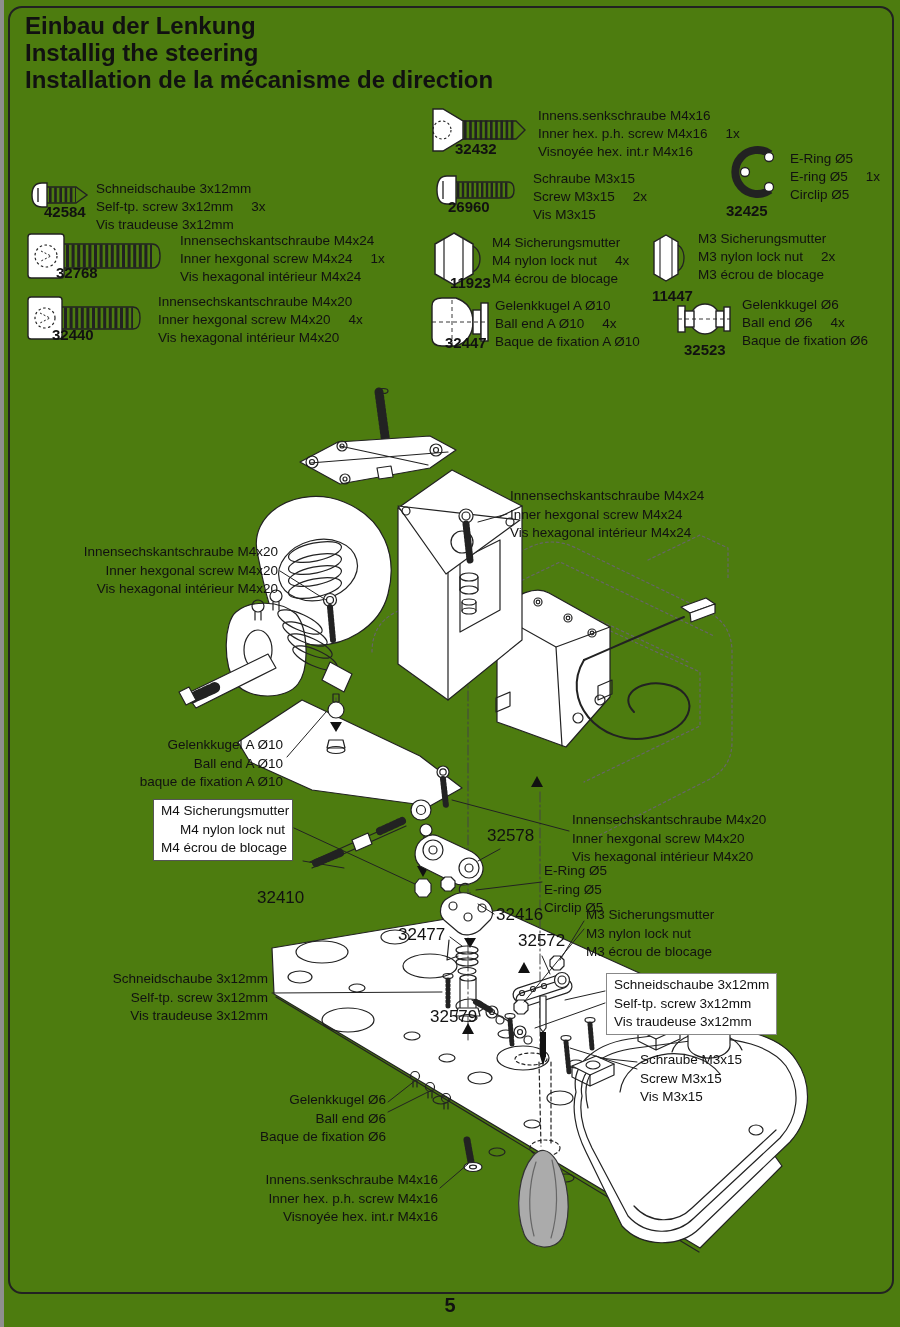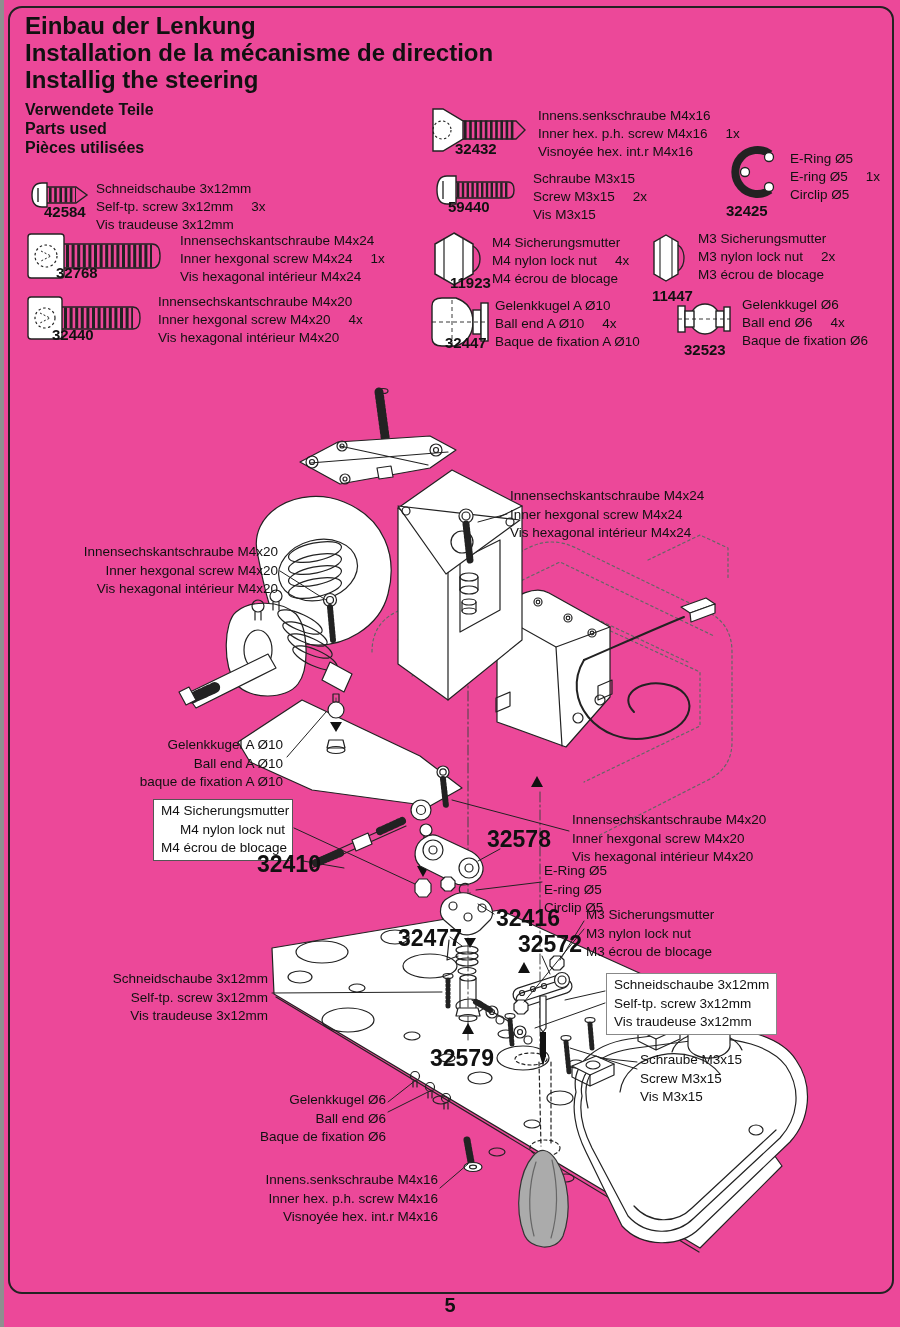--- a/index.html
+++ b/index.html
@@ -1,49 +1,44 @@
 <!DOCTYPE html>
 <html><head>
 <meta charset="utf-8">
 <style>
   html,body{margin:0;padding:0;background:#e8e8e8;}
-  .page{position:relative;width:900px;height:1327px;background:#ec4899;overflow:hidden;
+  .page{position:relative;width:900px;height:1327px;background:#4d7c0f;overflow:hidden;
         font-family:"Liberation Sans","DejaVu Sans",sans-serif;color:#111;}
   .edge-strip{position:absolute;left:0;top:0;width:4px;height:1327px;background:#8f8f8f;}
   .frame{position:absolute;left:8px;top:6px;width:882px;height:1284px;border:2px solid #222;border-radius:14px;}
   .title{position:absolute;left:25px;top:12px;font-size:24px;font-weight:bold;line-height:27px;white-space:nowrap;}
   .subtitle{position:absolute;left:25px;top:100px;font-size:16px;font-weight:bold;line-height:19px;white-space:nowrap;}
   .plabel{position:absolute;font-size:13.5px;line-height:18px;white-space:nowrap;}
   .plabel .qty{display:inline-block;margin-left:18px;}
   .pnum{position:absolute;font-weight:bold;font-size:15px;white-space:nowrap;}
   .picon{position:absolute;}
   .callout{position:absolute;font-size:13.5px;line-height:18.5px;white-space:nowrap;}
   .right{text-align:right;}
   .boxed{border:1px solid #888;background:#fff;padding:2px 7px;}
   .boxed-dark{border:1px solid #555;background:#fff;padding:2px 7px;}
-  .ref{position:absolute;font-size:23px;font-weight:bold;white-space:nowrap;text-align:right;}
+  .ref{position:absolute;font-size:17px;font-weight:normal;white-space:nowrap;text-align:right;}
   .pagenum{position:absolute;left:0;top:1294px;width:900px;text-align:center;font-size:20px;font-weight:bold;}
   svg{display:block;}
 </style>
 </head>
 <body>
 
 <div class="page">
   <div class="edge-strip"></div>
   <div class="frame"></div>
 
   <div class="title">
     <div>Einbau der Lenkung</div>
+    <div>Installig the steering</div>
     <div>Installation de la mécanisme de direction</div>
-    <div>Installig the steering</div>
-  </div>
-  <div class="subtitle">
-    <div>Verwendete Teile</div>
-    <div>Parts used</div>
-    <div>Pièces utilisées</div>
   </div>
 
   <svg class="picon" style="left:28px;top:180px" width="64" height="30" viewBox="0 0 64 30">
     <line x1="21" y1="15" x2="48" y2="15" stroke="#222" stroke-width="15" stroke-dasharray="2.6 2.6"></line>
     <path d="M14,3 Q4,3 4,15 Q4,27 14,27 L19,27 L19,3 Z" fill="#fff" stroke="#222" stroke-width="1.4"></path>
     <line x1="10" y1="8" x2="10" y2="22" stroke="#222" stroke-width="1.4"></line>
     <path d="M19,7 L48,7 L59,15 L48,23 L19,23" fill="none" stroke="#222" stroke-width="1.4"></path>
   </svg>
   <div class="pnum" style="left:44px;top:203px">42584</div>
   <div class="plabel" style="left:96px;top:180px">
@@ -92,21 +87,21 @@
     <div><span>Inner hex. p.h. screw M4x16</span><span class="qty">1x</span></div>
     <div>Visnoyée hex. int.r M4x16</div>
   </div>
 
   <svg class="picon" style="left:430px;top:172px" width="90" height="36" viewBox="0 0 90 36">
     <line x1="27" y1="18" x2="78" y2="18" stroke="#222" stroke-width="15" stroke-dasharray="2.4 2.4"></line>
     <path d="M17,4 Q7,4 7,18 Q7,32 17,32 L26,32 L26,4 Z" fill="#fff" stroke="#222" stroke-width="1.4"></path>
     <line x1="13" y1="9" x2="13" y2="27" stroke="#222" stroke-width="1.3"></line>
     <path d="M26,10 L78,10 Q84,10 84,18 Q84,26 78,26 L26,26" fill="none" stroke="#222" stroke-width="1.4"></path>
   </svg>
-  <div class="pnum" style="left:448px;top:198px">59440</div>
+  <div class="pnum" style="left:448px;top:198px">26960</div>
   <div class="plabel" style="left:533px;top:170px">
     <div>Schraube M3x15</div>
     <div><span>Screw M3x15</span><span class="qty">2x</span></div>
     <div>Vis  M3x15</div>
   </div>
 
   <svg class="picon" style="left:428px;top:230px" width="54" height="58" viewBox="0 0 54 58">
     <path d="M26,3 L45,14 L45,44 L26,55 L7,44 L7,14 Z" fill="#fff" stroke="#222" stroke-width="1.5"></path>
     <line x1="16" y1="8.5" x2="16" y2="49.5" stroke="#222" stroke-width="1.2"></line>
     <line x1="35" y1="8.5" x2="35" y2="49.5" stroke="#222" stroke-width="1.2"></line>
@@ -485,21 +480,21 @@
   <div class="callout right" style="left:120px;top:736px;width:163px">
     <div>Gelenkkugel A Ø10</div>
     <div>Ball end A Ø10</div>
     <div>baque de fixation A Ø10</div>
   </div>
   <div class="callout right boxed-dark" style="left:153px;top:799px;width:124px">
     <div>M4 Sicherungsmutter</div>
     <div>M4 nylon lock nut</div>
     <div>M4 écrou de blocage</div>
   </div>
-  <div class="ref" style="left:257px;top:851px">32410</div>
+  <div class="ref" style="left:257px;top:888px">32410</div>
   <div class="ref" style="left:487px;top:826px">32578</div>
   <div class="callout" style="left:572px;top:811px">
     <div>Innensechskantschraube M4x20</div>
     <div>Inner hexgonal screw M4x20</div>
     <div>Vis hexagonal intérieur M4x20</div>
   </div>
   <div class="callout" style="left:544px;top:862px">
     <div>E-Ring Ø5</div>
     <div>E-ring Ø5</div>
     <div>Circlip Ø5</div>
@@ -510,21 +505,21 @@
     <div>M3 nylon lock nut</div>
     <div>M3 écrou de blocage</div>
   </div>
   <div class="ref" style="left:398px;top:925px">32477</div>
   <div class="ref" style="left:518px;top:931px">32572</div>
   <div class="callout right" style="left:88px;top:970px;width:180px">
     <div>Schneidschaube 3x12mm</div>
     <div>Self-tp. screw  3x12mm</div>
     <div>Vis traudeuse 3x12mm</div>
   </div>
-  <div class="ref" style="left:430px;top:1045px">32579</div>
+  <div class="ref" style="left:430px;top:1007px">32579</div>
   <div class="callout boxed" style="left:606px;top:973px">
     <div>Schneidschaube 3x12mm</div>
     <div>Self-tp. screw 3x12mm</div>
     <div>Vis traudeuse 3x12mm</div>
   </div>
   <div class="callout" style="left:640px;top:1051px">
     <div>Schraube M3x15</div>
     <div>Screw M3x15</div>
     <div>Vis  M3x15</div>
   </div>

